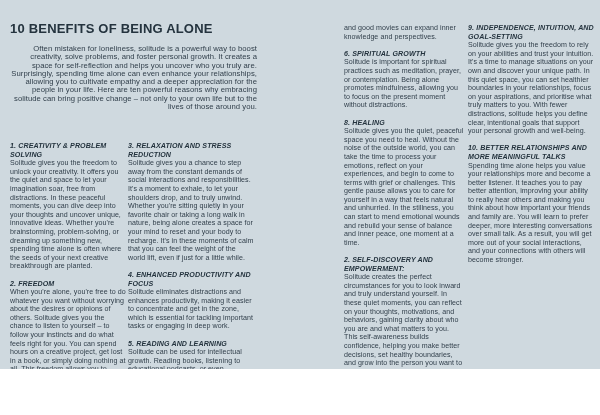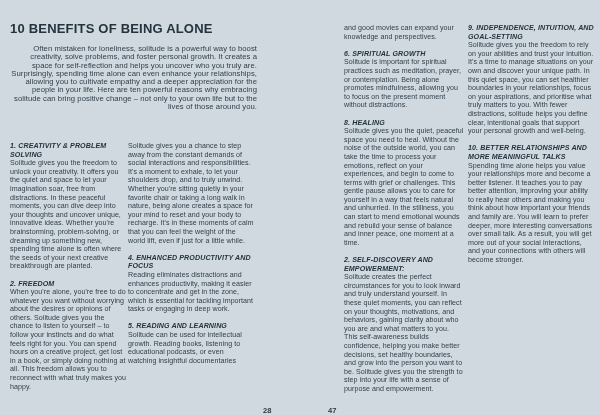--- a/index.html
+++ b/index.html
@@ -2,21 +2,21 @@
 <html><head>
 <meta charset="utf-8">
 <style>
   * { margin: 0; padding: 0; box-sizing: border-box; }
   html, body { width: 600px; height: 415px; }
   body { font-family: "Liberation Sans", sans-serif; }
 
   .spread {
     position: relative;
     width: 600px;
-    height: 415px;
+    height: 369px;
     background: #cfd9df;
     color: #313f4b;
     overflow: hidden;
   }
 
   .page-title {
     position: absolute;
     left: 10px;
     top: 21px;
     font-size: 13px;
@@ -86,34 +86,35 @@
       <p>Solitude gives you the freedom to unlock your creativity. It offers you the quiet and space to let your imagination soar, free from distractions. In these peaceful moments, you can dive deep into your thoughts and uncover unique, innovative ideas. Whether you're brainstorming, problem-solving, or dreaming up something new, spending time alone is often where the seeds of your next creative breakthrough are planted.</p>
     </section>
     <section>
       <h2>2. FREEDOM</h2>
       <p>When you're alone, you're free to do whatever you want without worrying about the desires or opinions of others. Solitude gives you the chance to listen to yourself – to follow your instincts and do what feels right for you. You can spend hours on a creative project, get lost in a book, or simply doing nothing at all. This freedom allows you to reconnect with what truly makes you happy.</p>
     </section>
   </div>
 
   <div class="col col-2">
     <section>
+      <h2>3. RELAXATION AND STRESS REDUCTION</h2>
       <p>Solitude gives you a chance to step away from the constant demands of social interactions and responsibilities. It's a moment to exhale, to let your shoulders drop, and to truly unwind. Whether you're sitting quietly in your favorite chair or taking a long walk in nature, being alone creates a space for your mind to reset and your body to recharge. It's in these moments of calm that you can feel the weight of the world lift, even if just for a little while.</p>
     </section>
     <section>
       <h2>4. ENHANCED PRODUCTIVITY AND FOCUS</h2>
-      <p>Reading eliminates distractions and enhances productivity, making it easier to concentrate and get in the zone, which is essential for tackling important tasks or engaging in deep work.</p>
+      <p>Solitude eliminates distractions and enhances productivity, making it easier to concentrate and get in the zone, which is essential for tackling important tasks or engaging in deep work.</p>
     </section>
     <section>
       <h2>5. READING AND LEARNING</h2>
       <p>Solitude can be used for intellectual growth. Reading books, listening to educational podcasts, or even watching insightful documentaries</p>
     </section>
   </div>
 
   <div class="col col-3">
-    <p class="continuation">and good movies can expand your knowledge and perspectives.</p>
+    <p class="continuation">and good movies can expand inner knowledge and perspectives.</p>
     <section>
       <h2>6. SPIRITUAL GROWTH</h2>
       <p>Solitude is important for spiritual practices such as meditation, prayer, or contemplation. Being alone promotes mindfulness, allowing you to focus on the present moment without distractions.</p>
     </section>
     <section>
       <h2>8. HEALING</h2>
       <p>Solitude gives you the quiet, peaceful space you need to heal. Without the noise of the outside world, you can take the time to process your emotions, reflect on your experiences, and begin to come to terms with grief or challenges. This gentle pause allows you to care for yourself in a way that feels natural and unhurried. In the stillness, you can start to mend emotional wounds and rebuild your sense of balance and inner peace, one moment at a time.</p>
     </section>
     <section>
       <h2>2. SELF-DISCOVERY AND EMPOWERMENT:</h2>

